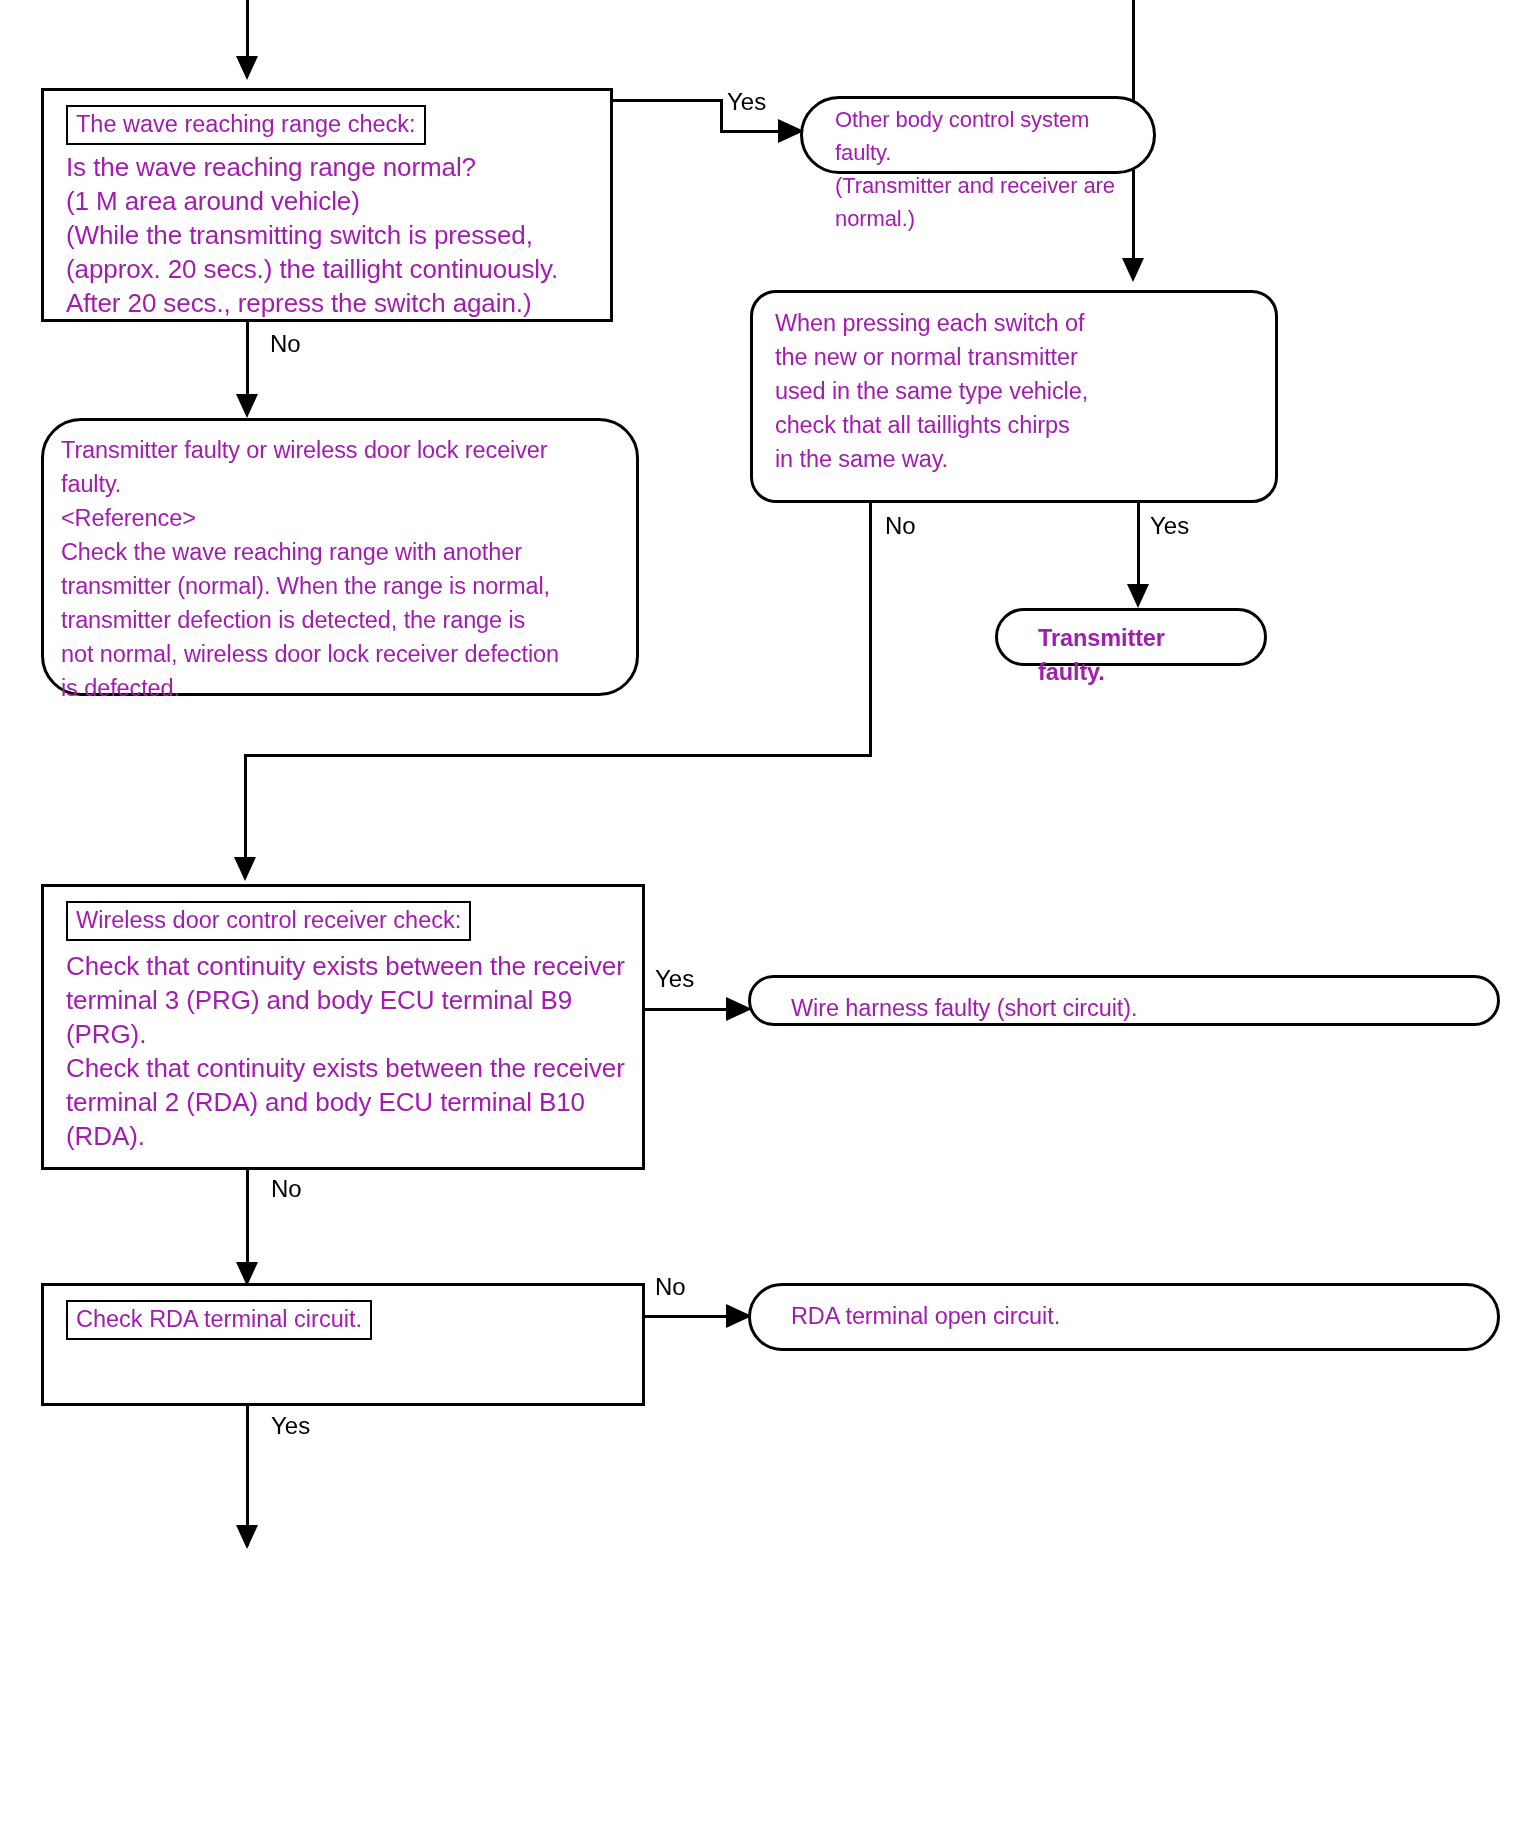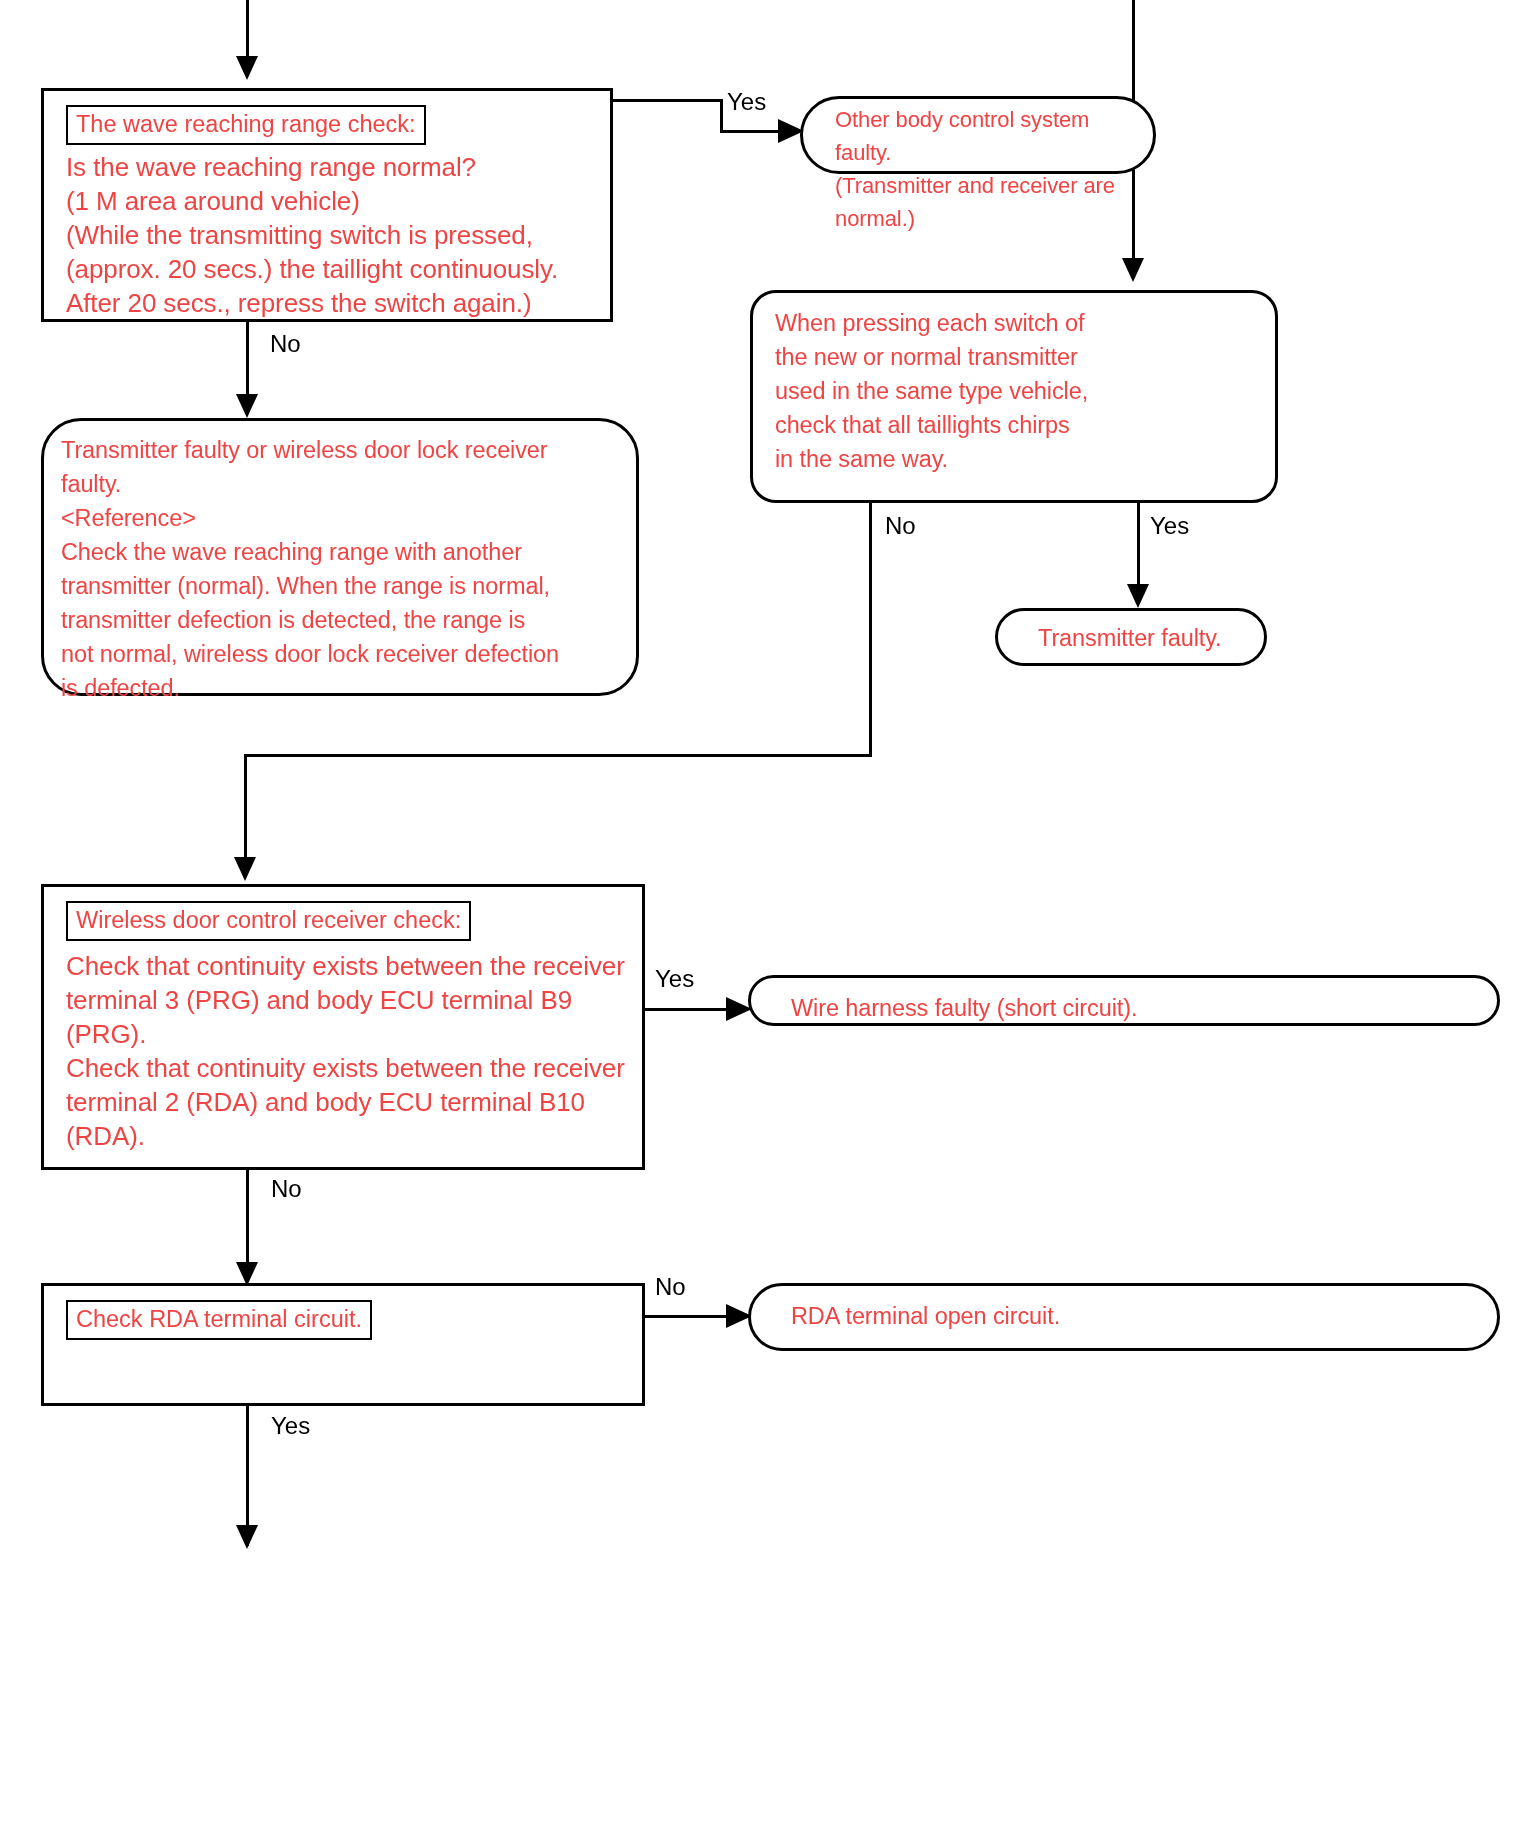--- a/index.html
+++ b/index.html
@@ -19,21 +19,21 @@
     background: #ffffff;
     overflow: hidden;
   }
 
   
   .node {
     position: absolute;
     box-sizing: border-box;
     border: 3px solid #000;
     background: #fff;
-    color: #ef4444;
+    color: #a21caf;
   }
   .node.rect { border-radius: 0; }
   .node.stadium { border-radius: 40px; }
 
   .node-body {
     position: absolute;
     left: 22px;
     right: 14px;
     top: 14px;
     font-size: 23.5px;
@@ -159,21 +159,21 @@
   <div class="ln h" style="left:244px; top:754px; width:628px;"></div>
   <div class="ln v" style="left:244px; top:754px; height:115px;"></div>
   <div class="arrow-down" style="left:234px; top:857px;"></div>
   <div class="edge-label" style="left:885px; top:512px;">No</div>
 
   <div class="ln v" style="left:1137px; top:503px; height:92px;"></div>
   <div class="arrow-down" style="left:1127px; top:584px;"></div>
   <div class="edge-label" style="left:1150px; top:512px;">Yes</div>
 
   <div class="node stadium" style="left:995px; top:608px; width:272px; height:58px;">
-    <div class="node-body" style="top:10px; left:40px; right:32px;">Transmitter faulty.</div>
+    <div class="node-body" style="top:10px; left:40px; right:32px;font-weight:bold;">Transmitter faulty.</div>
   </div>
 
   <div class="node rect" style="left:41px; top:884px; width:604px; height:286px;">
     <div class="node-title">Wireless door control receiver check:</div>
     <div class="node-sub" style="top:62px;">Check that continuity exists between the receiver
 terminal 3 (PRG) and body ECU terminal B9
 (PRG).
 Check that continuity exists between the receiver
 terminal 2 (RDA) and body ECU terminal B10
 (RDA).</div>

